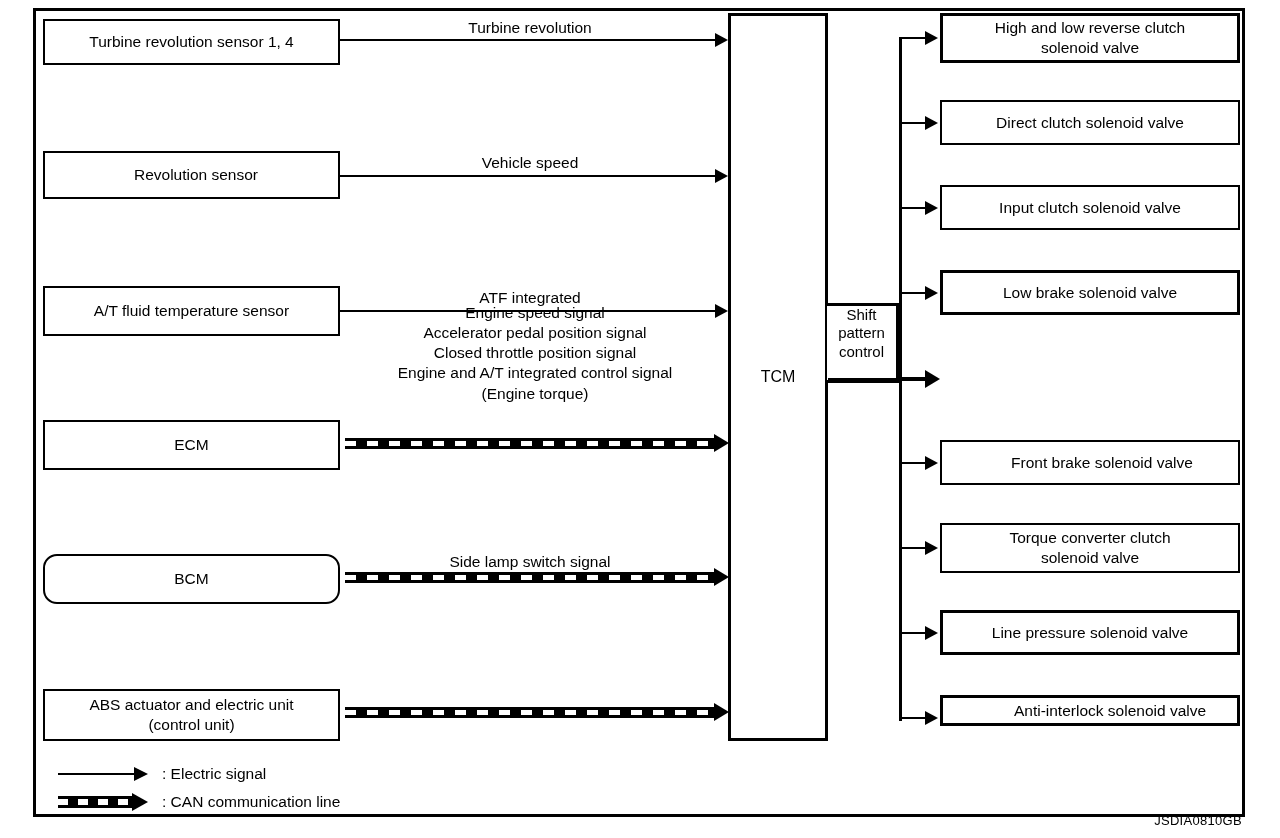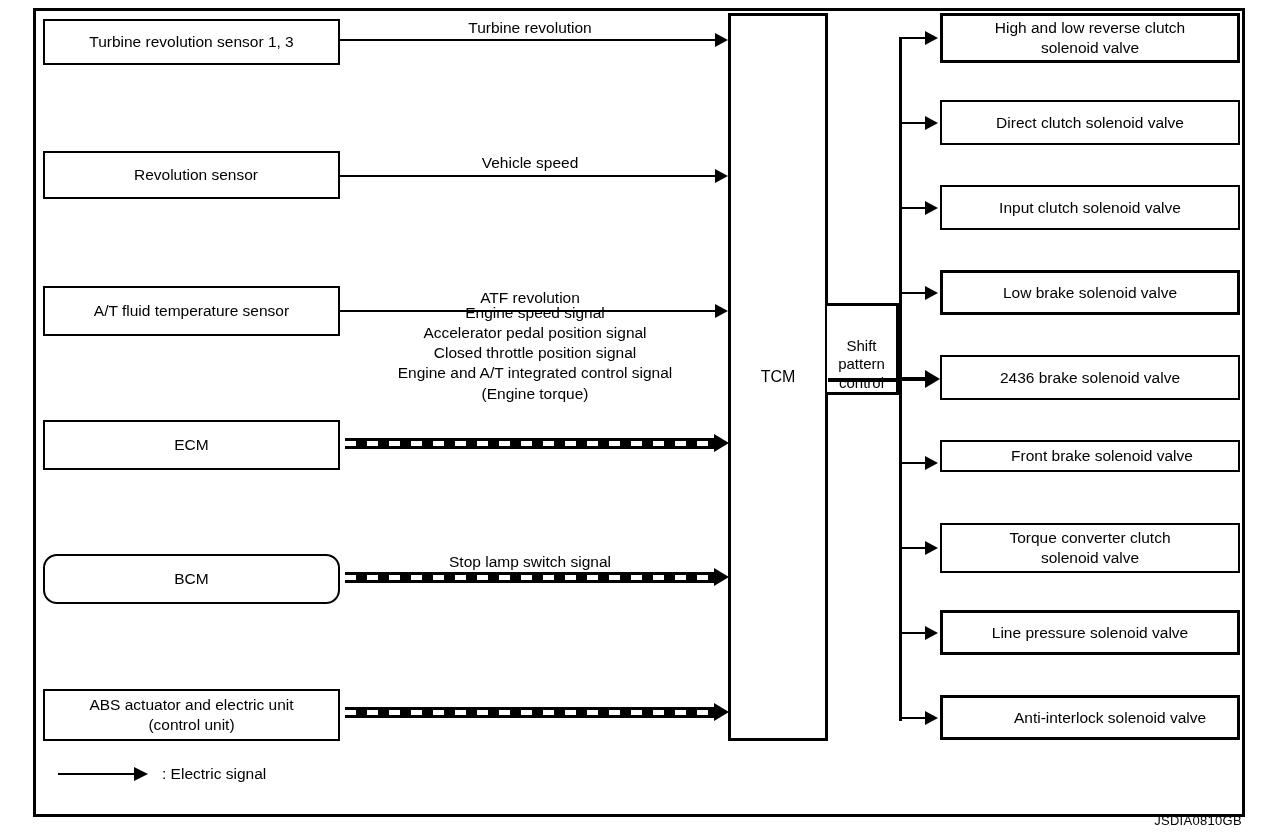--- a/index.html
+++ b/index.html
@@ -61,27 +61,27 @@
     justify-content: center;
     font-size: 16px;
   }
 
   
   .shift-box {
     position: absolute;
     left: 827px;
     top: 303px;
     width: 72px;
-    height: 92px;
+    height: 80px;
     box-sizing: border-box;
     border: 3px solid #000;
     border-left: none;
     background: #fff;
     display: flex;
-    align-items: flex-end;
+    align-items: flex-start;
     justify-content: center;
     text-align: center;
     font-size: 15px;
     line-height: 1.22;
   }
   .shift-box span { white-space: pre-line; }
 
   
   .hline {
     position: absolute;
@@ -205,21 +205,21 @@
   }
 </style>
 </head>
 <body>
 
 <div id="canvas">
 
   <div class="frame"></div>
 
   <div class="box" style="left:43px; top:19px; width:297px; height:46px;">
-    <span class="box-label">Turbine revolution sensor 1, 3</span>
+    <span class="box-label">Turbine revolution sensor 1, 4</span>
   </div>
 
   <div class="box" style="left:43px; top:151px; width:297px; height:48px;padding-left:13px;">
     <span class="box-label">Revolution sensor</span>
   </div>
 
   <div class="box" style="left:43px; top:286px; width:297px; height:50px;">
     <span class="box-label">A/T fluid temperature sensor</span>
   </div>
 
@@ -239,33 +239,33 @@
   <div class="hline" style="left:340px; top:39px; width:376px;"></div>
   <div class="arrowhead" style="left:715px; top:33px;"></div>
   <div class="siglabel" style="left:380px; top:18px; width:300px;">Turbine revolution</div>
 
   <div class="hline" style="left:340px; top:175px; width:376px;"></div>
   <div class="arrowhead" style="left:715px; top:169px;"></div>
   <div class="siglabel" style="left:380px; top:153px; width:300px;">Vehicle speed</div>
 
   <div class="hline" style="left:340px; top:310px; width:376px;"></div>
   <div class="arrowhead" style="left:715px; top:304px;"></div>
-  <div class="siglabel" style="left:380px; top:288px; width:300px;">ATF revolution</div>
+  <div class="siglabel" style="left:380px; top:288px; width:300px;">ATF integrated</div>
 
   <div class="canline" style="left:345px; top:438px; width:370px;"></div>
   <div class="arrowhead big" style="left:714px; top:434px;"></div>
   <div class="siglabel" style="left:335px; top:303px; width:400px;">Engine speed signal
 Accelerator pedal position signal
 Closed throttle position signal
 Engine and A/T integrated control signal
 (Engine torque)</div>
 
   <div class="canline" style="left:345px; top:572px; width:370px;"></div>
   <div class="arrowhead big" style="left:714px; top:568px;"></div>
-  <div class="siglabel" style="left:380px; top:552px; width:300px;">Stop lamp switch signal</div>
+  <div class="siglabel" style="left:380px; top:552px; width:300px;">Side lamp switch signal</div>
 
   <div class="canline" style="left:345px; top:707px; width:370px;"></div>
   <div class="arrowhead big" style="left:714px; top:703px;"></div>
 
   <div class="tcm-box">
     <span>TCM</span>
   </div>
 
   <div class="shift-box">
     <span>Shift
@@ -314,45 +314,49 @@
   </div>
 
   <div class="box" style="left:940px; top:185px; width:300px; height:45px;">
     <span class="box-label">Input clutch solenoid valve</span>
   </div>
 
   <div class="box thick" style="left:940px; top:270px; width:300px; height:45px;">
     <span class="box-label">Low brake solenoid valve</span>
   </div>
 
-  <div class="box" style="left:940px; top:355px; width:300px; height:45px;">
-    <span class="box-label">2436 brake solenoid valve</span>
-  </div>
-
-  <div class="box" style="left:940px; top:440px; width:300px; height:32px;padding-left:28px;">
+
+  <div class="box" style="left:940px; top:440px; width:300px; height:45px;padding-left:28px;">
     <span class="box-label">Front brake solenoid valve</span>
   </div>
 
   <div class="box" style="left:940px; top:523px; width:300px; height:50px;">
     <span class="box-label">Torque converter clutch
 solenoid valve</span>
   </div>
 
   <div class="box thick" style="left:940px; top:610px; width:300px; height:45px;">
     <span class="box-label">Line pressure solenoid valve</span>
   </div>
 
-  <div class="box thick" style="left:940px; top:695px; width:300px; height:45px;padding-left:44px;">
+  <div class="box thick" style="left:940px; top:695px; width:300px; height:31px;padding-left:44px;">
     <span class="box-label">Anti-interlock solenoid valve</span>
   </div>
 
   <div class="legend-row" style="left:58px; top:765px;">
     <span class="legend-plain-line">
       <span class="bar"></span>
         <span class="head"></span>
     </span>
     <span class="legend-text">: Electric signal</span>
   </div>
 
+  <div class="legend-row" style="left:58px; top:793px;">
+    <span class="legend-can-line">
+      <span class="bar"></span>
+        <span class="head"></span>
+    </span>
+    <span class="legend-text">: CAN communication line</span>
+  </div>
 
   <div class="figcode">JSDIA0810GB</div>
 
 </div>
 
 </body></html>

